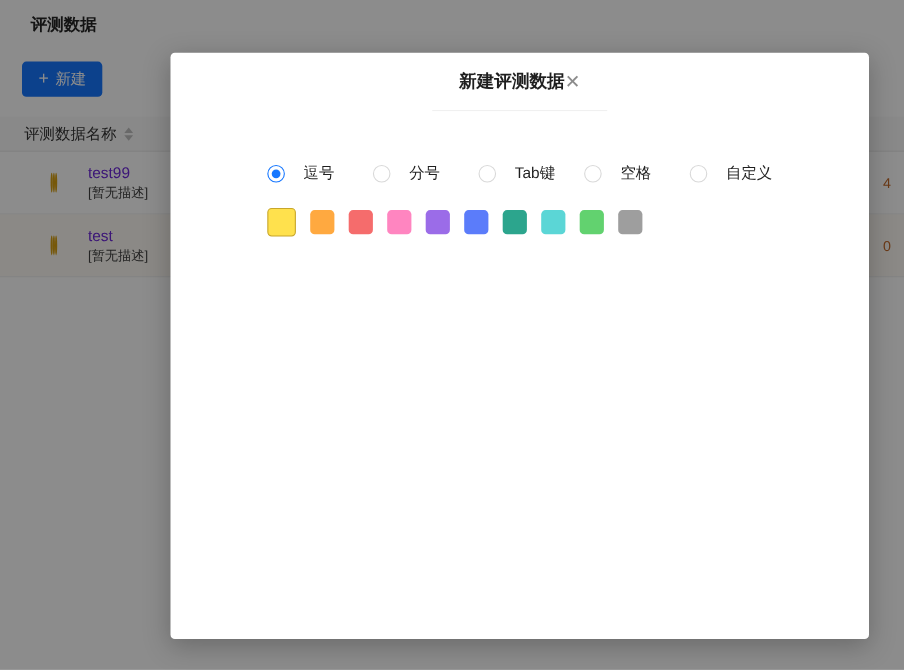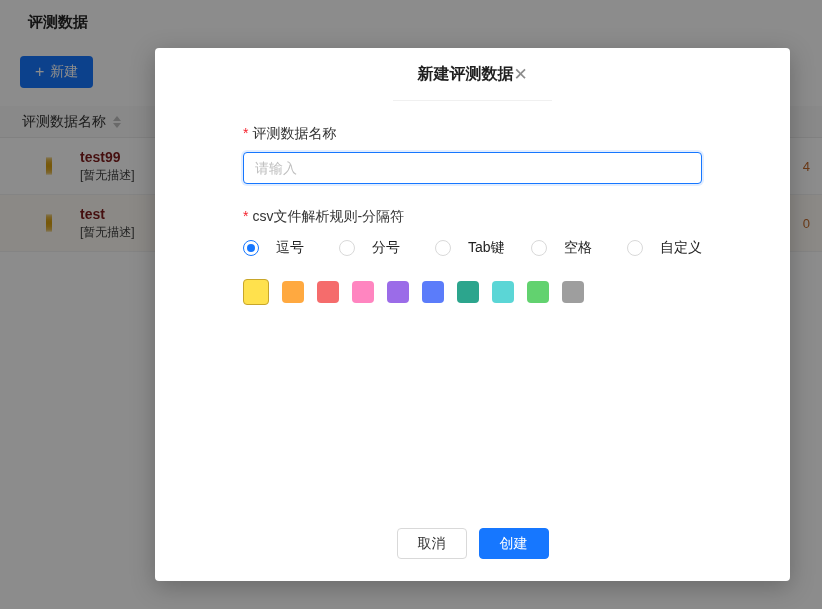--- a/index.html
+++ b/index.html
@@ -31,21 +31,21 @@
     position:absolute; left:0; right:0; height:57px;
     border-bottom:1px solid #f0f0f0; display:flex; align-items:center; padding-left:46px;
   }
   .trow.r1 { top:138px; } .trow.r2 { top:195px; background:#fdfaf4; }
   .db-icon { width:22px; margin-right:12px; }
   .db-icon .disc {
     height:8px; border-radius:50% / 55%;
     background:linear-gradient(#ffe58f,#f0b429); border:1px solid #d8a012; margin-top:-3px;
   }
   .db-icon .disc:first-child { margin-top:0; }
-  .row-name { font-weight:700; color:#7f1d1d; font-size:14px; line-height:17px; }
+  .row-name { font-weight:400; color:#6d28d9; font-size:14px; line-height:17px; }
   .row-desc { color:#404040; font-size:12px; line-height:15px; margin-top:2px; }
   .row-count { position:absolute; right:12px; color:#c46a2b; font-size:13px; }
 
   
   .overlay { position:absolute; inset:0; background:rgba(0,0,0,0.45); z-index:5; }
   .modal {
     position:absolute; left:155px; top:48px; width:635px; height:533px;
     background:#fff; border-radius:4px; z-index:10;
     box-shadow:0 6px 24px rgba(0,0,0,0.25); display:flex; flex-direction:column;align-items:center;
   }
@@ -142,30 +142,23 @@
 
 <div class="modal">
   <div class="modal-header">
     <span class="modal-title">新建评测数据</span>
     <button class="close-btn">✕</button>
   </div>
 
   <div class="modal-body">
 
     <div class="field">
-      <div class="field-label">
-        <span class="req">*</span><span>评测数据名称</span>
-      </div>
-      <input class="text-input" type="text" placeholder="请输入" style="">
     </div>
 
     <div class="field">
-      <div class="field-label">
-        <span class="req">*</span><span>csv文件解析规则-分隔符</span>
-      </div>
       <div class="radio-group">
         <span class="radio-item">
           <span class="radio checked"></span>
           <span>逗号</span>
         </span>
         <span class="radio-item">
           <span class="radio"></span>
           <span>分号</span>
         </span>
         <span class="radio-item">
@@ -194,17 +187,13 @@
         <button class="swatch" style="background: rgb(91, 124, 250);"></button>
         <button class="swatch" style="background: rgb(44, 165, 141);"></button>
         <button class="swatch" style="background: rgb(91, 214, 214);"></button>
         <button class="swatch" style="background: rgb(98, 210, 111);"></button>
         <button class="swatch" style="background: rgb(158, 158, 158);"></button>
       </div>
     </div>
 
   </div>
 
-  <div class="modal-footer">
-    <button class="btn btn-default">取消</button>
-    <button class="btn btn-primary">创建</button>
-  </div>
 </div>
 
 </body></html>

